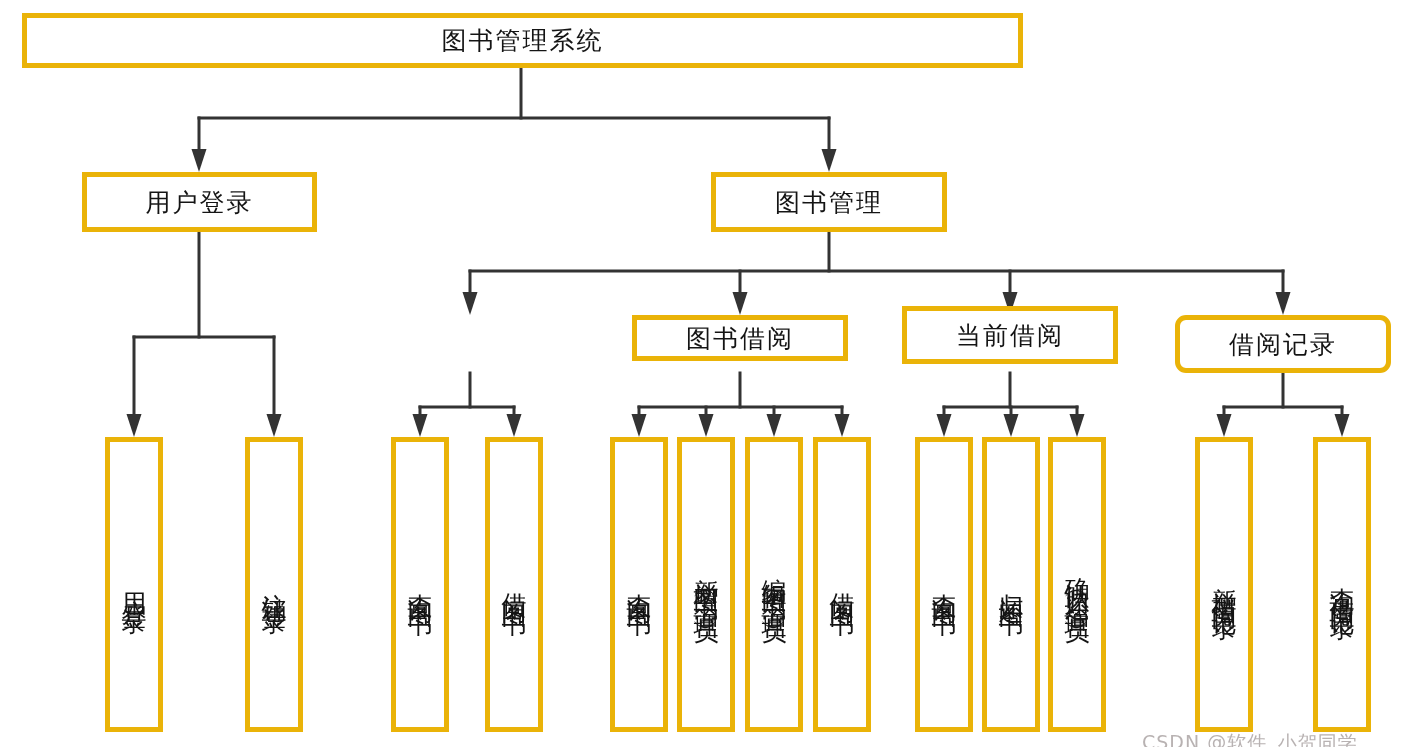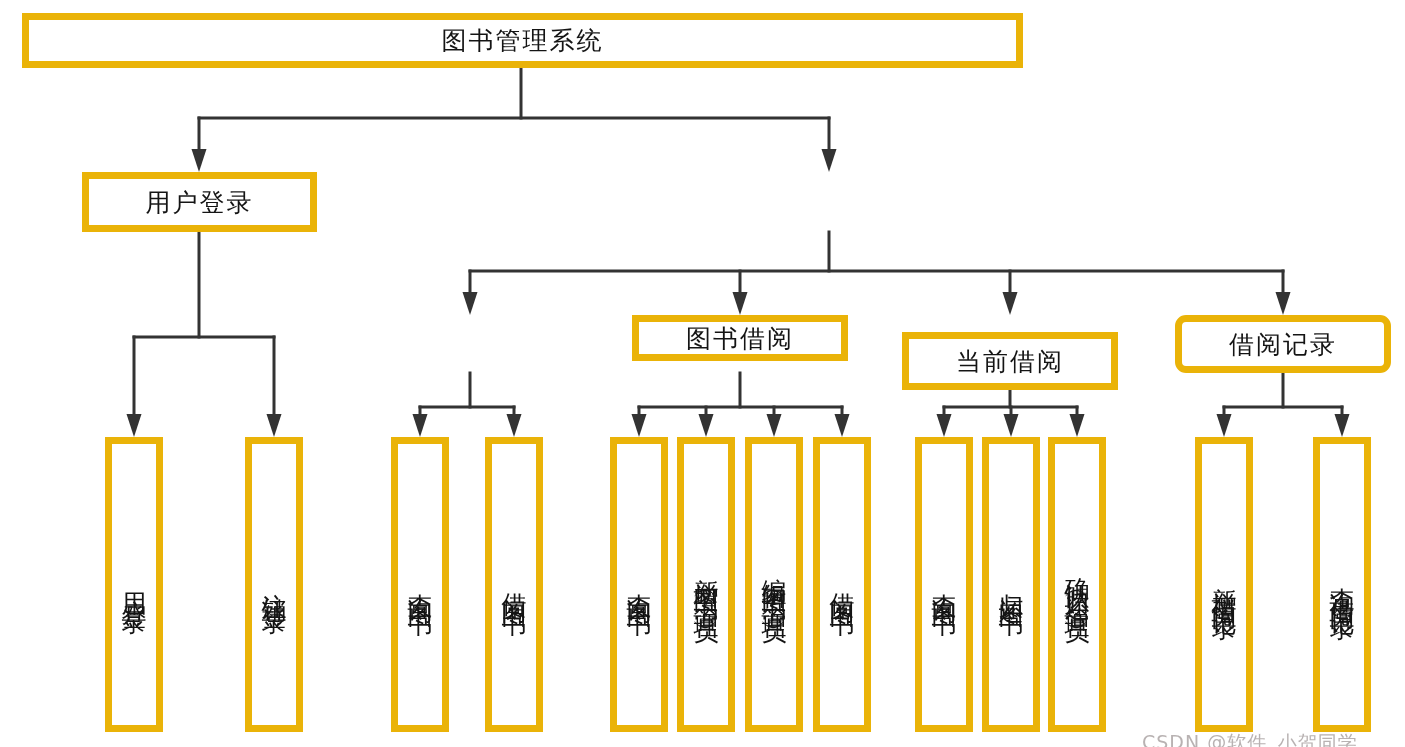--- a/index.html
+++ b/index.html
@@ -2,21 +2,21 @@
 <html><head>
 <meta charset="utf-8">
 <style>
   html,body{margin:0;padding:0;background:#ffffff;}
   .stage{
     position:relative;width:1405px;height:747px;background:#ffffff;overflow:hidden;
     font-family:"DejaVu Sans","Liberation Sans",sans-serif;
   }
   .connectors{position:absolute;left:0;top:0;width:1405px;height:747px;}
   .box{
-    position:absolute;background:#ffffff;border:7px solid #eab308;box-sizing:border-box;
+    position:absolute;background:#ffffff;border:5px solid #eab308;box-sizing:border-box;
     display:flex;align-items:center;justify-content:center;
     font-size:25px;color:#141414;letter-spacing:2px;white-space:nowrap;
   }
   .leaf{
     writing-mode:vertical-rl;letter-spacing:6px;font-size:25px;white-space:normal;
   }
   .watermark{
     position:absolute;left:1142px;top:714px;font-size:19px;letter-spacing:1px;
     color:rgba(172,165,165,0.85);z-index:5;white-space:nowrap;margin-top:16px;
   }
@@ -77,23 +77,24 @@
       <polygon points="1069.5,414 1084.5,414 1077,437" fill="#333333"></polygon>
       <line x1="1224" y1="407" x2="1224" y2="417" stroke="#333333" stroke-width="3" stroke-linecap="square"></line>
       <polygon points="1216.5,414 1231.5,414 1224,437" fill="#333333"></polygon>
       <line x1="1342" y1="407" x2="1342" y2="417" stroke="#333333" stroke-width="3" stroke-linecap="square"></line>
       <polygon points="1334.5,414 1349.5,414 1342,437" fill="#333333"></polygon>
     </svg>
 
   <div class="box" style="left:22px;top:13px;width:1001px;height:55px;">图书管理系统</div>
 
   <div class="box" style="left:82px;top:172px;width:235px;height:60px;">用户登录</div>
+  <div class="box" style="left:711px;top:172px;width:236px;height:60px;">图书管理</div>
 
   <div class="box" style="left:632px;top:315px;width:216px;height:46px;font-family:Liberation Mono, monospace;">图书借阅</div>
-  <div class="box" style="left:902px;top:332px;width:216px;height:58px;">当前借阅</div>
+  <div class="box" style="left:902px;top:306px;width:216px;height:58px;">当前借阅</div>
   <div class="box" style="left:1175px;top:315px;width:216px;height:58px;border-radius:11px;">借阅记录</div>
 
   <div class="box leaf" style="left:105px;top:437px;width:58px;height:295px;">用户登录</div>
   <div class="box leaf" style="left:245px;top:437px;width:58px;height:295px;">注销登录</div>
 
   <div class="box leaf" style="left:391px;top:437px;width:58px;height:295px;">查询图书</div>
   <div class="box leaf" style="left:485px;top:437px;width:58px;height:295px;">借阅图书</div>
 
   <div class="box leaf" style="left:610px;top:437px;width:58px;height:295px;">查询图书</div>
   <div class="box leaf" style="left:677px;top:437px;width:58px;height:295px;">新增图书（管理员）</div>

